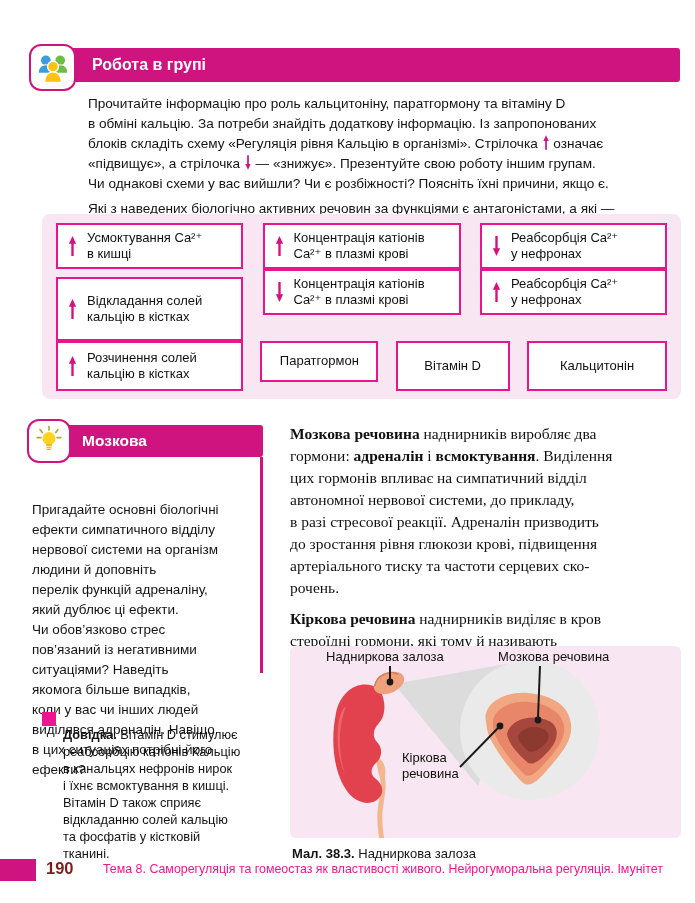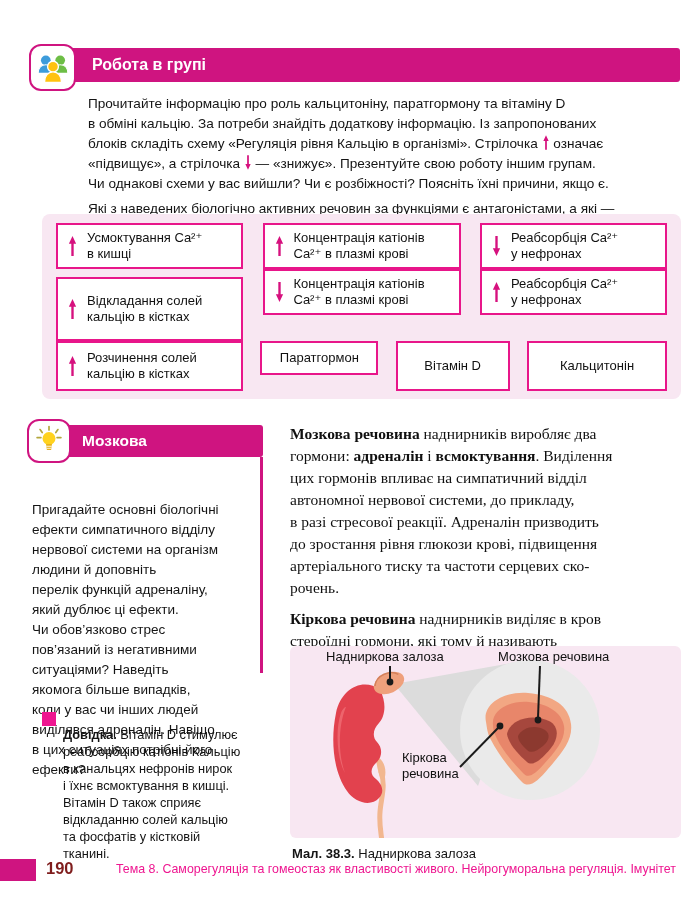--- a/index.html
+++ b/index.html
@@ -61,21 +61,21 @@
   .fig-label{position:absolute;font-size:13px;color:#111;line-height:16px;white-space:pre-line;}
   .fig-label.adrenal{left:36px;top:3px;}
   .fig-label.medulla{left:208px;top:3px;}
   .fig-label.cortex{left:112px;top:104px;}
   .fig-caption{position:absolute;left:292px;top:846px;font-size:13px;}
   .fig-caption b{font-weight:bold;}
 
   
   .footer-block{position:absolute;left:0;top:859px;width:36px;height:22px;background:var(--magenta);}
   .page-num{position:absolute;left:46px;top:859px;font-size:16.5px;font-weight:bold;color:#7f1d1d;}
-  .footer-theme{position:absolute;left:103px;top:862px;font-size:12.4px;color:var(--bright-pink);margin-left:13px;}
+  .footer-theme{position:absolute;left:103px;top:862px;font-size:12.4px;color:var(--bright-pink);}
 </style>
 </head>
 <body>
 
 <div id="page">
 
   <div class="banner gw-banner">
     <span>Робота в групі</span>
   </div>
   <div class="badge gw-badge">
@@ -164,21 +164,21 @@
       <div class="srow">
         <div class="sbox" style="width: 187px; height: 50px;">
           <span class="arr">
             <svg viewBox="0 0 12 22" width="11" height="20" class="arrow-glyph">
               <path d="M6 0 L10 8.6 H7.3 V22 H4.7 V8.6 H2 Z" fill="#d6117e"></path>
             </svg>
           </span>
           <span class="lbl">Розчинення солей
 кальцію в кістках</span>
         </div>
-        <div class="sbox center" style="width: 118px; height: 34px;">
+        <div class="sbox center" style="width: 118px; height: 41px;">
           <span class="lbl">Паратгормон</span>
         </div>
         <div class="sbox center" style="width: 114px; height: 50px;">
           <span class="lbl">Вітамін D</span>
         </div>
         <div class="sbox center" style="width: 140px; height: 50px;">
           <span class="lbl">Кальцитонін</span>
         </div>
       </div>
     </div>

